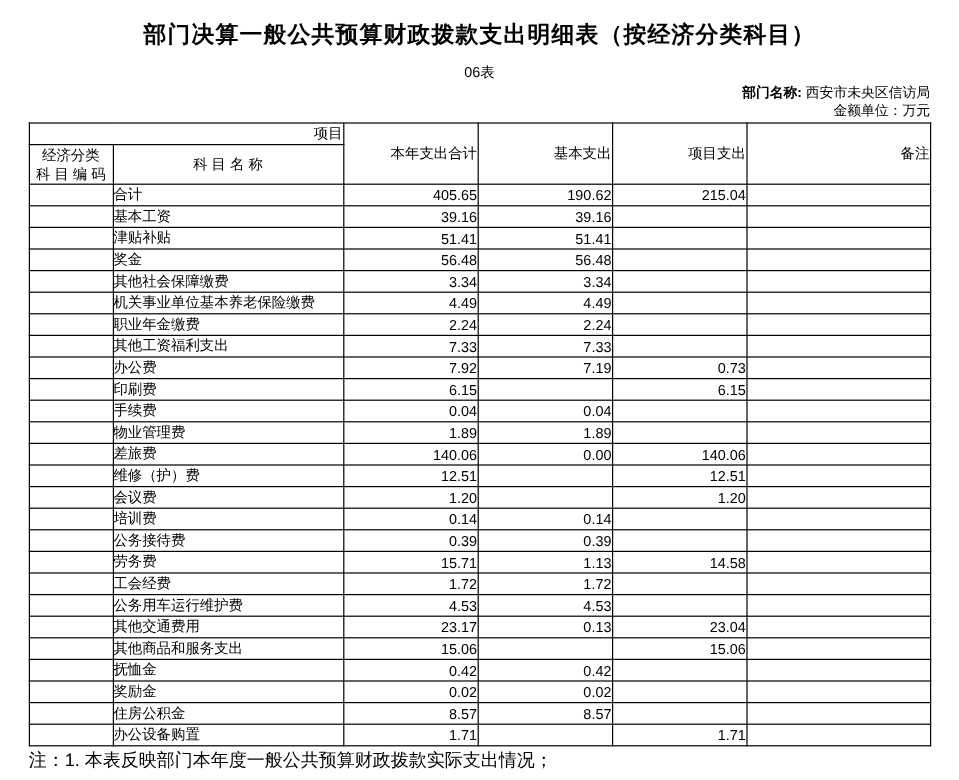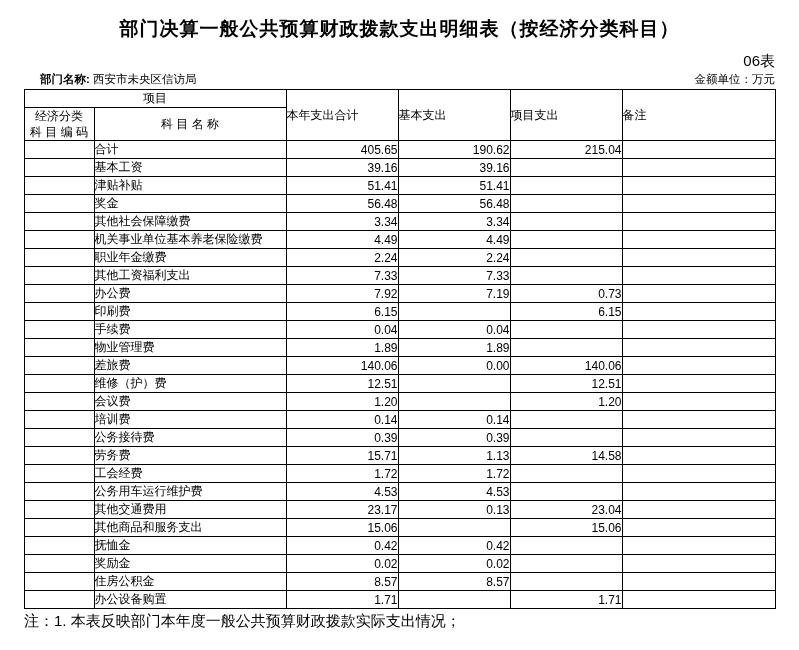--- a/index.html
+++ b/index.html
@@ -29,65 +29,66 @@
     letter-spacing: 1px;
     padding-top: 16px;
     padding-bottom: 10px;
   }
   .meta-row {
     display: flex;
     justify-content: space-between;
     align-items: flex-end;
     font-size: 11.5px;
     padding: 0 24px 2px 40px;
+    flex-direction: column;
   }
   .meta-left {
     white-space: nowrap;
   }
   .meta-left .label {
     font-weight: bold;
   }
   .meta-right {
     white-space: nowrap;
   }
   .sheet-no {
-    font-size: 15px;
-    text-align: right;
+    font-size: 12px;
+    text-align: center;
     padding: 0 24px 1px 24px;
   }
   table.main {
     border-collapse: collapse;
     margin: 0 auto;
     width: 751px;
     table-layout: fixed;
   }
   table.main td, table.main th {
     border: 1px solid #000;
     font-size: 12px;
     font-weight: normal;
     padding: 0;
     height: 18px;
     box-sizing: border-box;
   }
   .hdr-top-left {
     position: relative;
     height: 28px;
-    text-align: center;
+    text-align: right;
     vertical-align: middle;
     font-size: 12.5px;
   }
   .hdr-code, .hdr-subject {
     height: 58px;
     text-align: center;
     vertical-align: middle;
     font-size: 12.5px;
     line-height: 16px;
   }
   .hdr-col {
-    text-align: left;
+    text-align: right;
     vertical-align: middle;
     font-size: 12.5px;
     height: 86px;
   }
   .row-label {
     text-align: left;
     vertical-align: middle;
     font-size: 12.5px;
     height: 19px;
     white-space: nowrap;

